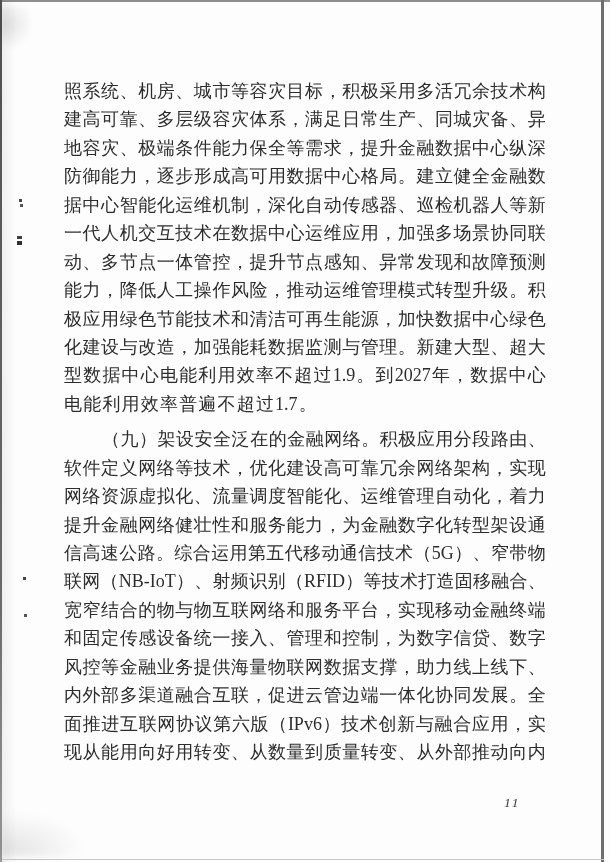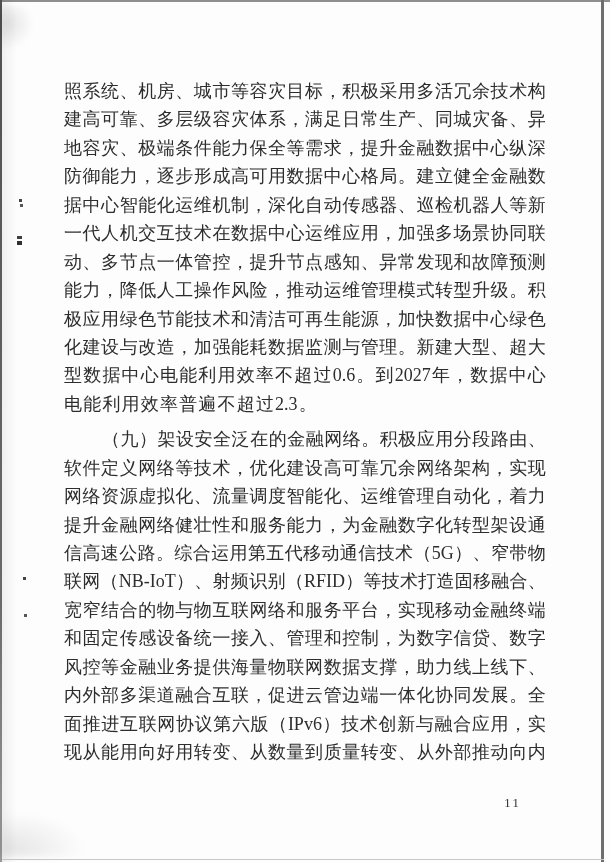--- a/index.html
+++ b/index.html
@@ -79,20 +79,21 @@
   .tline.short span { margin-right: 1.2px; }
   .tline.indent { padding-left: 38px; }
 
   .page-number {
     position: absolute;
     left: 504px;
     top: 795px;
     font-size: 13.5px;
     letter-spacing: 2px;
     color: #3a3a3a;
+    font-style: italic;
   }
 </style>
 </head>
 <body>
 
 <div class="page">
 
   <div class="edge-top"></div>
   <div class="edge-left"></div>
   <div class="left-shade"></div>
@@ -396,21 +397,21 @@
           <span>心</span>
           <span>电</span>
           <span>能</span>
           <span>利</span>
           <span>用</span>
           <span>效</span>
           <span>率</span>
           <span>不</span>
           <span>超</span>
           <span>过</span>
-          <span>0.6</span>
+          <span>1.9</span>
           <span>。</span>
           <span>到</span>
           <span>2027</span>
           <span>年</span>
           <span>，</span>
           <span>数</span>
           <span>据</span>
           <span>中</span>
           <span>心</span>
         </div>
@@ -419,21 +420,21 @@
           <span>能</span>
           <span>利</span>
           <span>用</span>
           <span>效</span>
           <span>率</span>
           <span>普</span>
           <span>遍</span>
           <span>不</span>
           <span>超</span>
           <span>过</span>
-          <span>2.3</span>
+          <span>1.7</span>
           <span>。</span>
         </div>
       </div>
       <div class="para">
         <div class="tline indent">
           <span>（</span>
           <span>九</span>
           <span>）</span>
           <span>架</span>
           <span>设</span>

